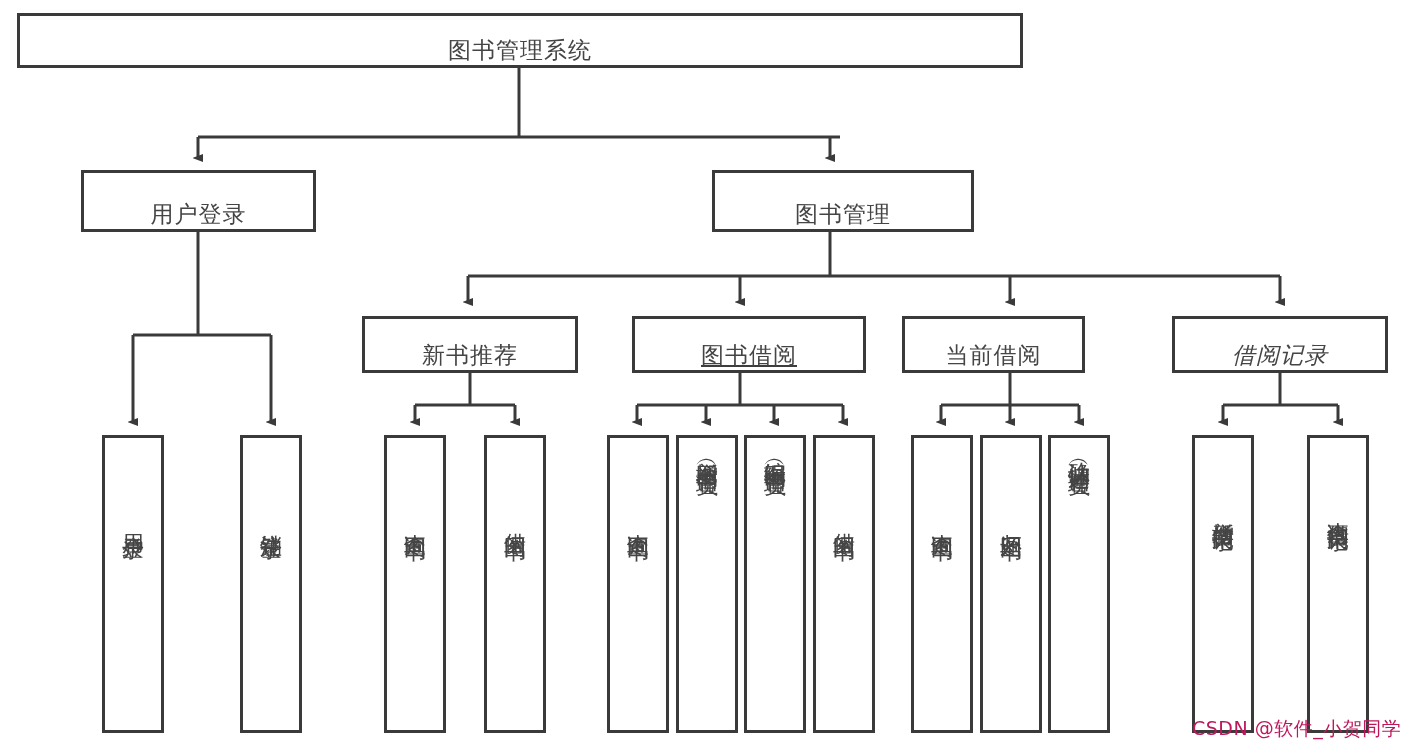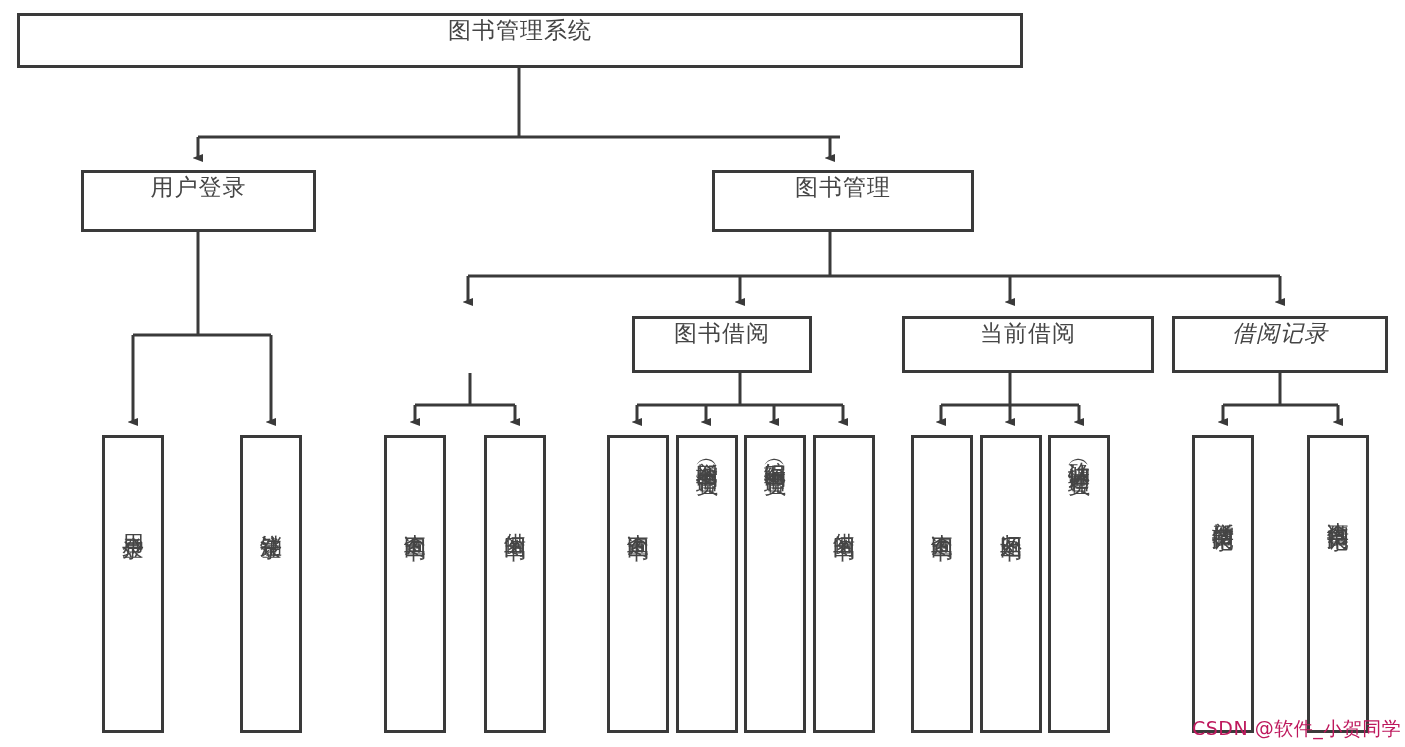--- a/index.html
+++ b/index.html
@@ -24,21 +24,21 @@
     width: 1405px;
     height: 747px;
     pointer-events: none;
   }
   .node {
     position: absolute;
     box-sizing: border-box;
     background: #ffffff;
     border: 3px solid #3a3a3a;
     display: flex;
-    align-items: flex-start;
+    align-items: flex-end;
     justify-content: center;
     color: #3d3d3d;
   }
   .node .label {
     font-size: 23px;
     line-height: 1.25;
     letter-spacing: 1px;
     white-space: nowrap;
     color: #454545;
   }
@@ -128,24 +128,27 @@
     <span class="label">图书管理系统</span>
   </div>
 
   <div class="node" style="left:81px; top:170px; width:235px; height:62px;">
     <span class="label">用户登录</span>
   </div>
   <div class="node" style="left:712px; top:170px; width:262px; height:62px;">
     <span class="label">图书管理</span>
   </div>
 
-  <div class="node" style="left:632px; top:316px; width:180px; height:57px;">
+  <div class="node" style="left:362px; top:316px; width:216px; height:57px;">
+    <span class="label">新书推荐</span>
+  </div>
+  <div class="node" style="left:632px; top:316px; width:234px; height:57px;text-decoration:underline;">
     <span class="label">图书借阅</span>
   </div>
-  <div class="node" style="left:902px; top:316px; width:252px; height:57px;">
+  <div class="node" style="left:902px; top:316px; width:183px; height:57px;">
     <span class="label">当前借阅</span>
   </div>
   <div class="node" style="left:1172px; top:316px; width:216px; height:57px;font-style:italic;">
     <span class="label">借阅记录</span>
   </div>
 
   <div class="node leaf mid" style="left:102px; top:435px; width:62px; height:298px;">
     <span class="label">用户登录</span>
   </div>
   <div class="node leaf mid" style="left:240px; top:435px; width:62px; height:298px;">

